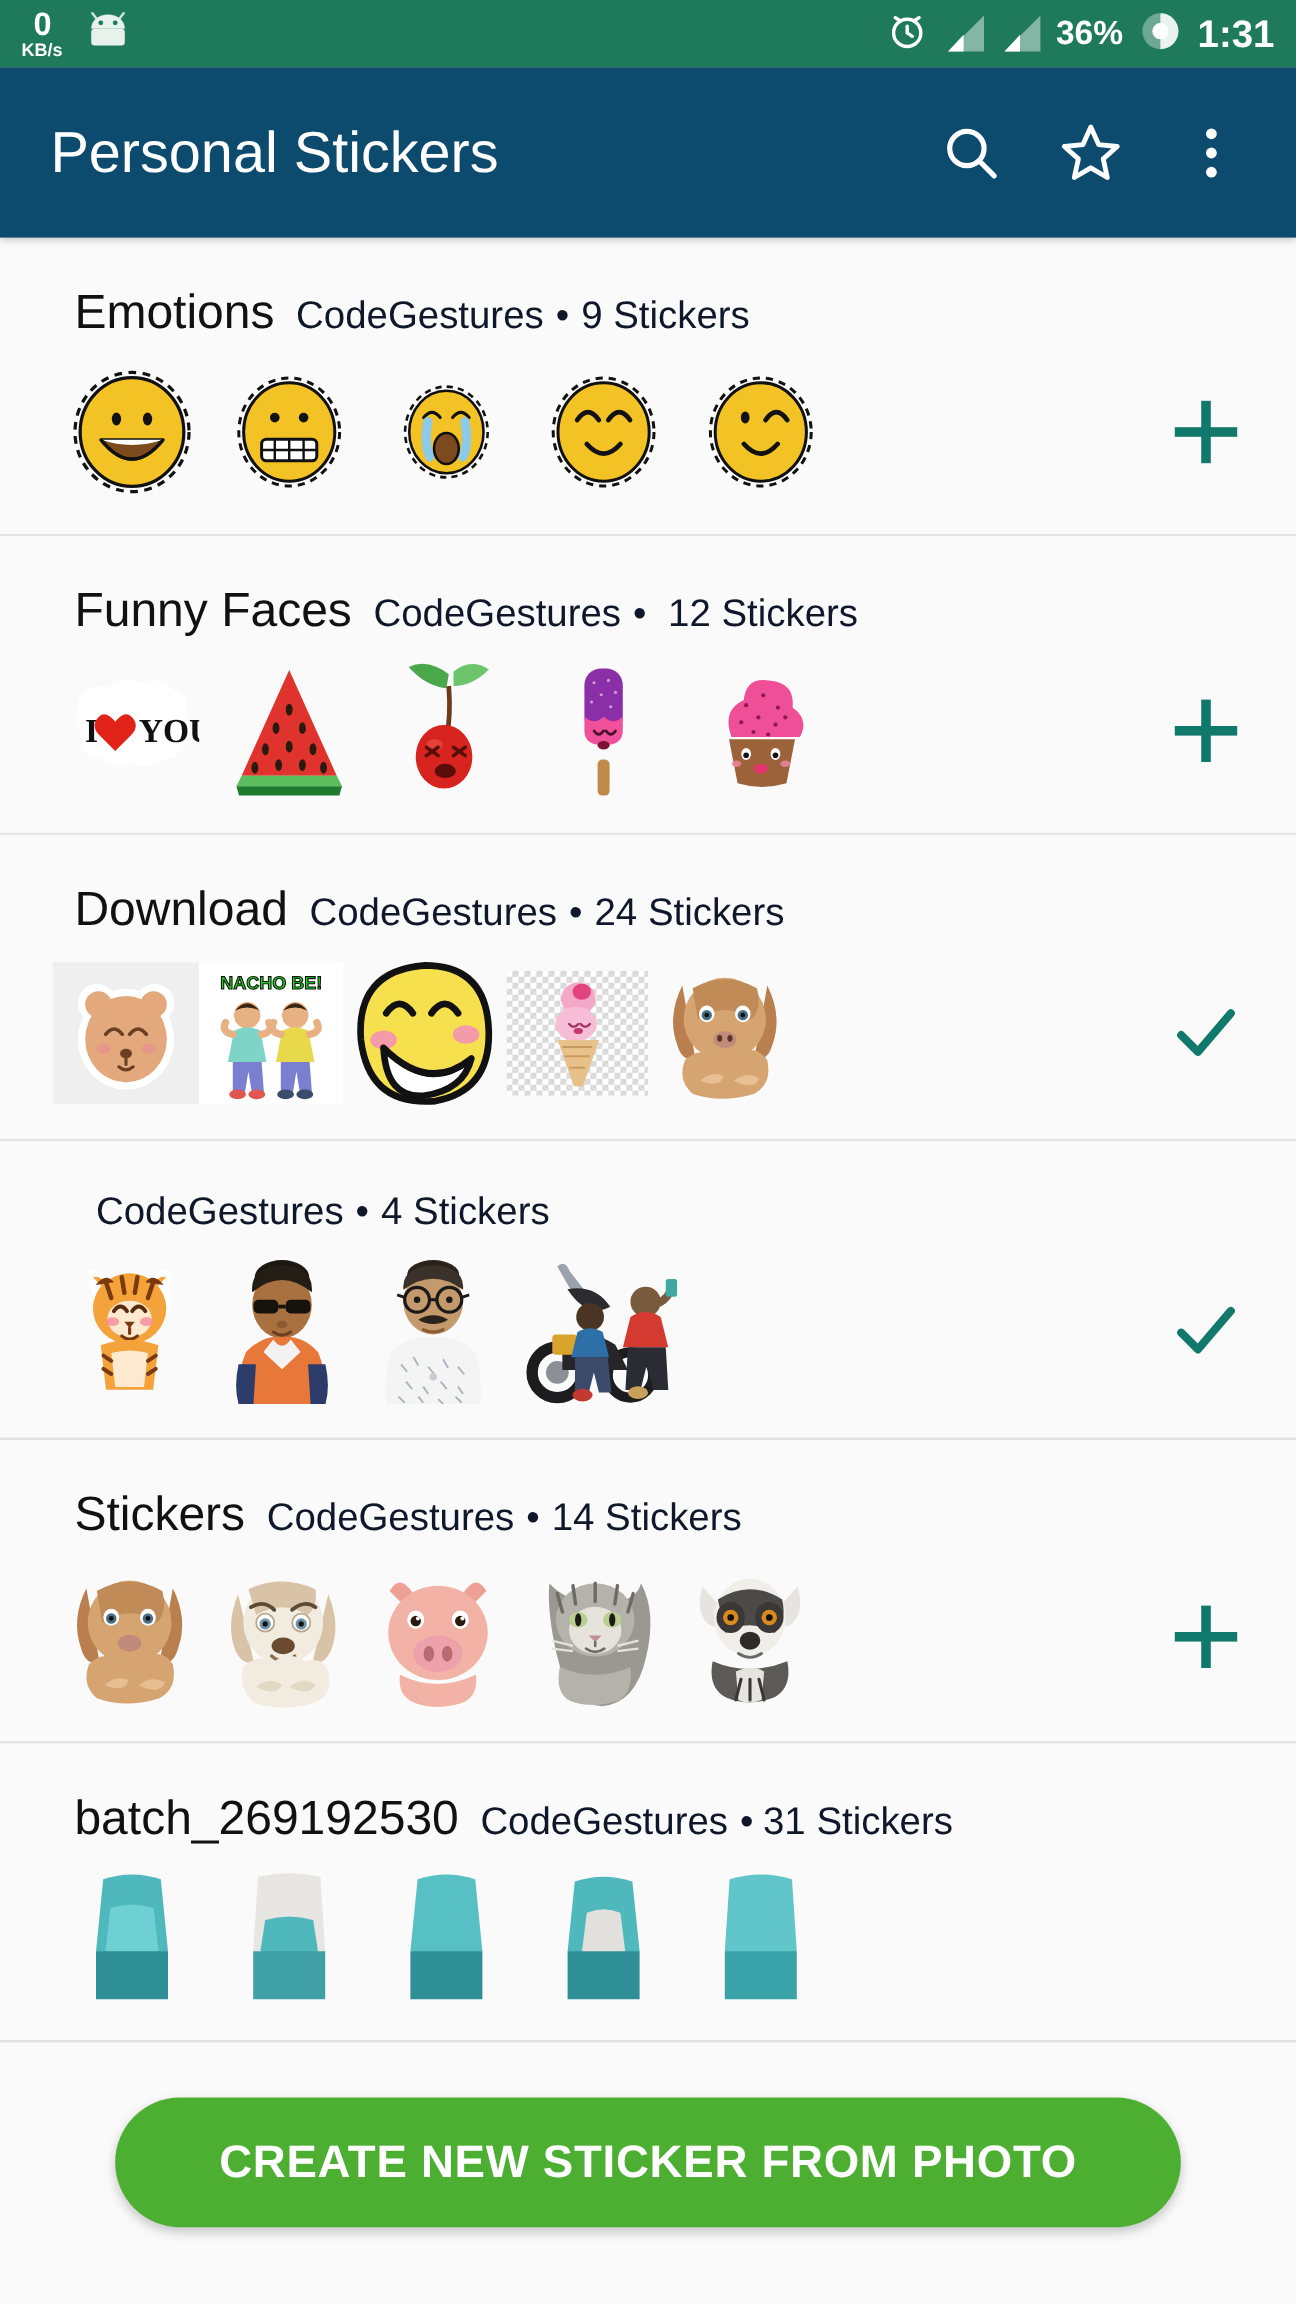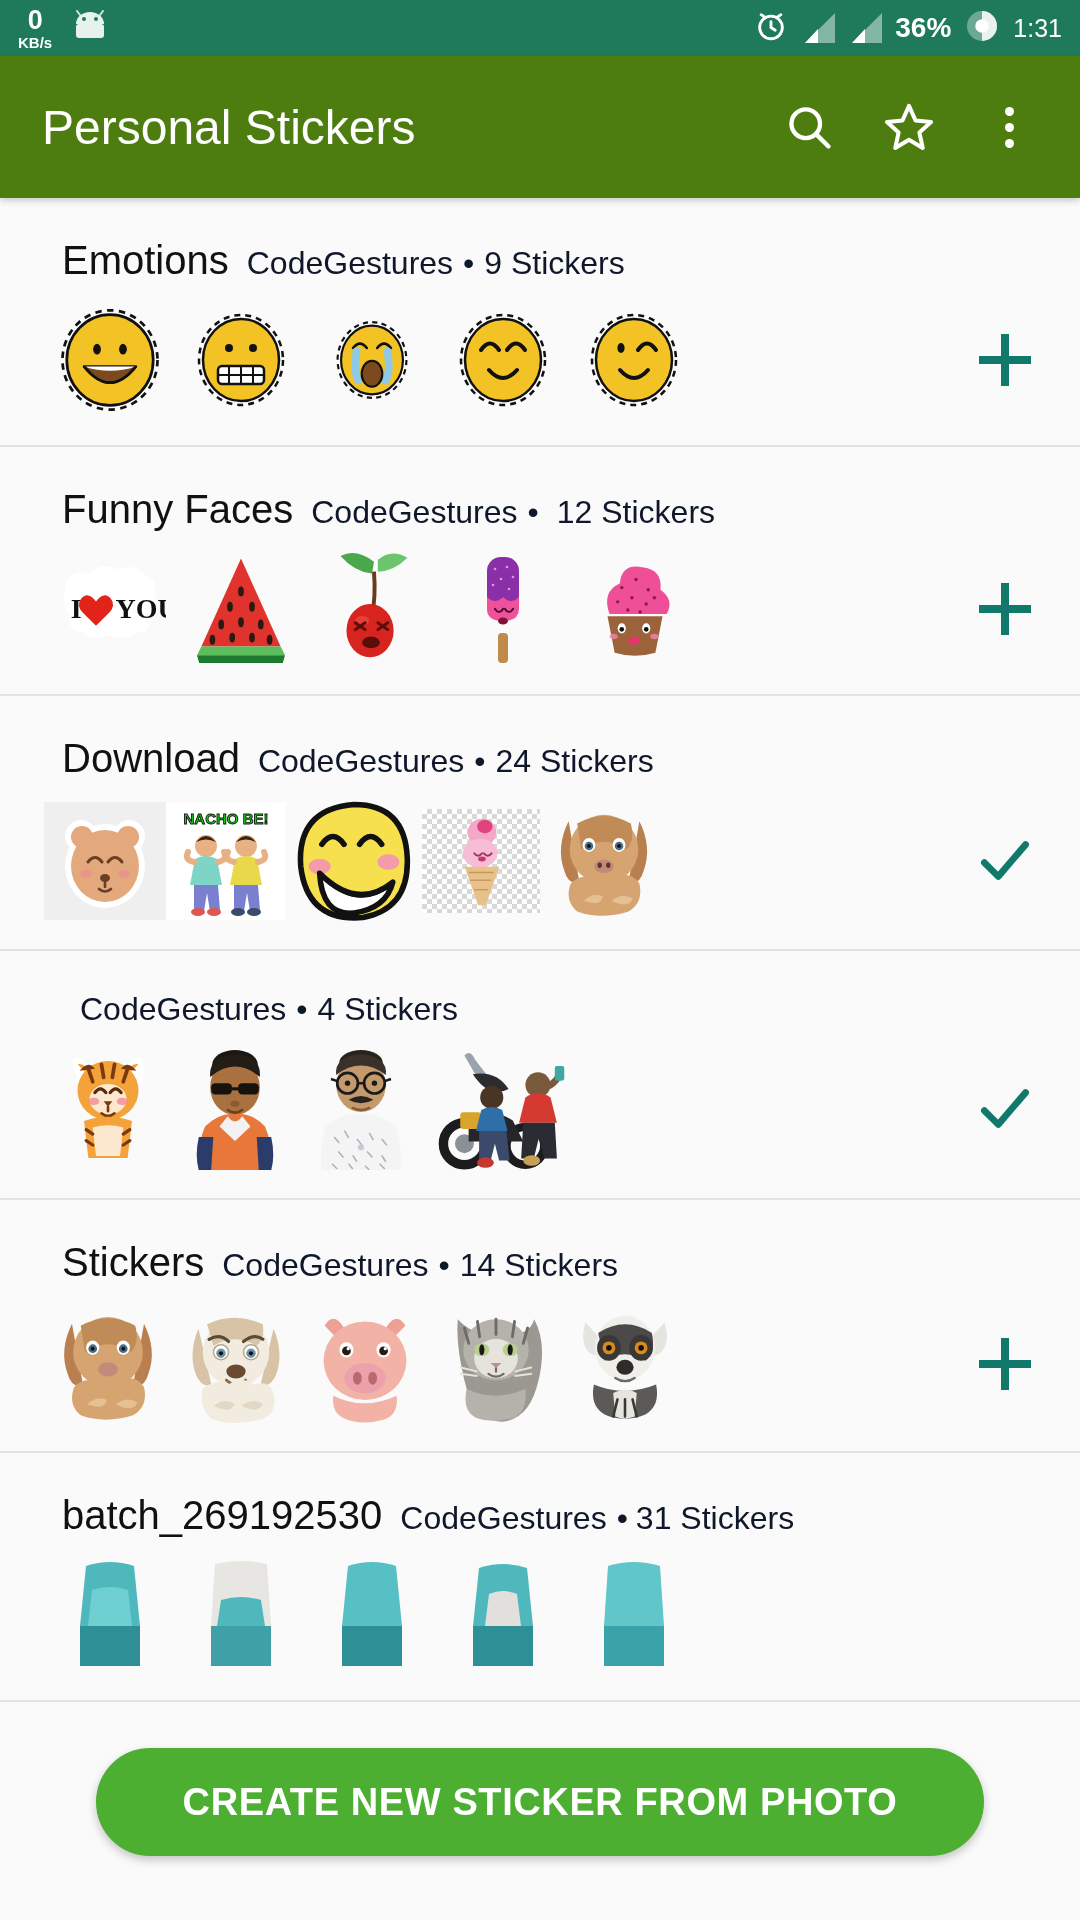--- a/index.html
+++ b/index.html
@@ -15,34 +15,34 @@
   .statusbar {
     height: 56px; background: #1f7a5c; display: flex; align-items: center;
     padding: 0 18px; color: #ffffff;
   }
   .netspeed { display: flex; flex-direction: column; align-items: center; line-height: 1; }
   .netspeed .num { font-size: 27px; font-weight: 700; letter-spacing: -0.5px; }
   .netspeed .unit { font-size: 15px; font-weight: 700; margin-top: 1px; }
   .droid { margin-left: 18px; display: flex; align-items: center; }
   .sb-right { margin-left: auto; display: flex; align-items: center; gap: 13px; }
   .sb-right .pct { font-size: 28px; font-weight: 700; letter-spacing: 0px; }
-  .sb-right .clock { font-size: 25px; font-weight: 400; letter-spacing: 0px; }
+  .sb-right .clock { font-size: 32px; font-weight: 700; letter-spacing: 0px; }
   .sig { width: 34px; height: 30px; position: relative; }
   .sig .full {
     position: absolute; right: 0; bottom: 0; width: 0; height: 0;
     border-left: 30px solid transparent; border-bottom: 30px solid rgba(255,255,255,0.45);
   }
   .sig .strong {
     position: absolute; right: 17px; bottom: 0; width: 0; height: 0;
     border-left: 13px solid transparent; border-bottom: 14px solid #ffffff;
   }
 
   
   .appbar {
-    height: 142px; background: #4d7c0f; display: flex; align-items: center;
+    height: 142px; background: #0c4a6e; display: flex; align-items: center;
     padding: 0 28px 0 42px; color: #fff;
     box-shadow: 0 3px 6px rgba(0,0,0,0.18);
     position: relative; z-index: 5;
   }
   .appbar h1 { font-size: 48px; font-weight: 400; letter-spacing: 0px; white-space: nowrap; }
   .appbar .actions { margin-left: auto; display: flex; align-items: center; gap: 42px; padding-right: 14px; }
   .act { width: 58px; height: 58px; display: flex; align-items: center; justify-content: center; cursor: pointer; }
   .dots { display: flex; flex-direction: column; gap: 7px; align-items: center; }
   .dots i { width: 9px; height: 9px; border-radius: 50%; background: #fff; display: block; }
 

